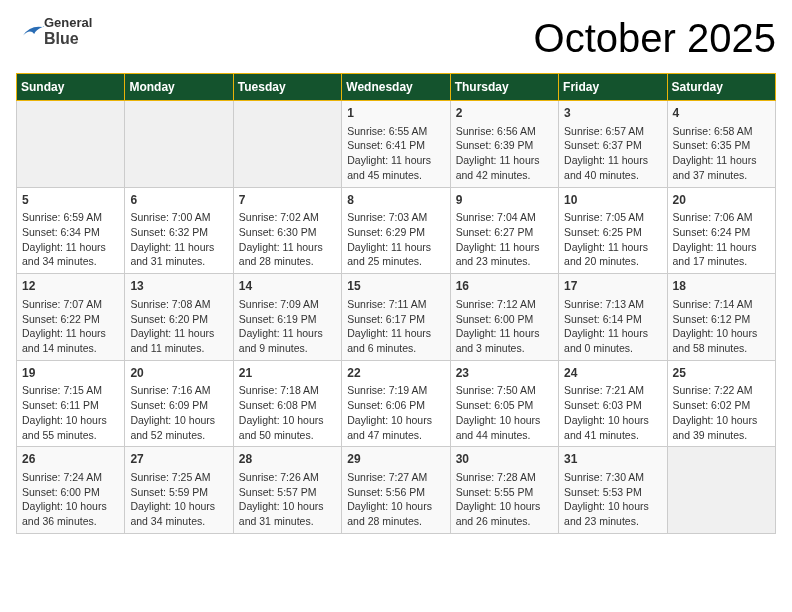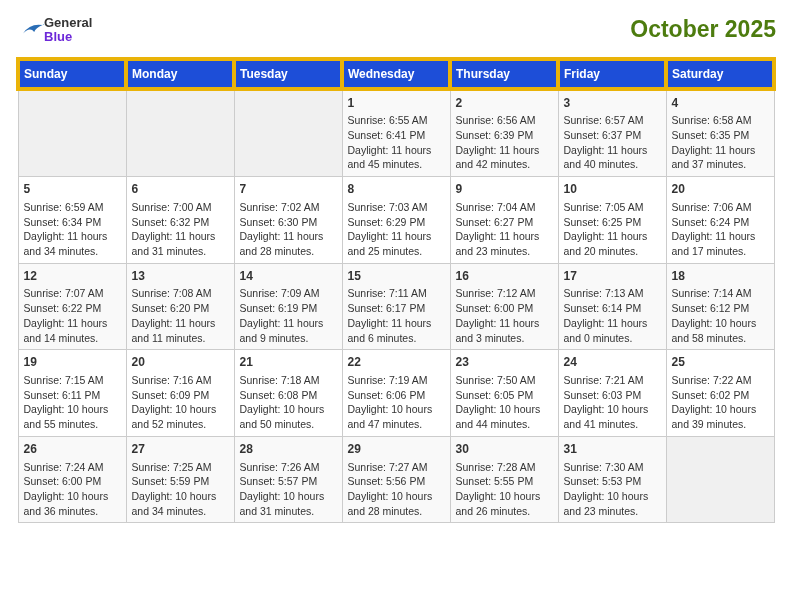--- a/index.html
+++ b/index.html
@@ -21,42 +21,42 @@
       align-items: center;
     }
     .logo-bird {
       width: 28px;
       height: 22px;
     }
     .title-block {
       text-align: right;
     }
     .title-block h1 {
-      font-size: 23px;
-      font-weight: 700;
-      color: #4d7c0f;
+      font-size: 40px;
+      font-weight: 400;
+      color: #000000;
     }
     .title-block h2 {
       font-size: 14px;
       font-weight: 400;
       color: #555;
     }
     table {
       width: 100%;
       border-collapse: collapse;
       font-size: 11px;
     }
     thead tr th {
-      background-color: #1d4ed8;
+      background-color: #14532d;
       color: #fff;
       padding: 6px 4px;
       text-align: left;
       font-size: 12px;
       font-weight: 600;
-      border: 4px solid #eab308;
+      border: 1px solid #eab308;
     }
     tbody tr td {
       vertical-align: top;
       padding: 4px 5px;
       border: 1px solid #ccc;
       width: calc(100% / 7);
       min-height: 80px;
       background: #fff;
       color: #333;
       line-height: 1.4;
@@ -85,21 +85,21 @@
 <body>
 
 <div class="header">
   <div class="logo">
     <svg class="logo-bird" viewBox="0 0 40 30" xmlns="http://www.w3.org/2000/svg">
       <path d="M10 20 Q20 5 38 8 Q28 12 26 18 Q20 10 10 20Z" fill="#2a6db5"></path>
       <path d="M38 8 Q42 4 44 6 Q40 8 38 8Z" fill="#4a9fd5"></path>
     </svg>
     <div>
       <div style="font-size:13px;color:#333;font-weight:600;line-height:1.1;">General</div>
-      <div style="font-size:13px;color:#6d28d9;font-weight:700;line-height:1.1;">Blue</div>
+      <div style="font-size:16px;color:#404040;font-weight:700;line-height:1.1;">Blue</div>
     </div>
   </div>
   <div class="title-block">
     <h1>October 2025</h1>
   </div>
 </div>
 
 <table>
   <thead>
     <tr>

